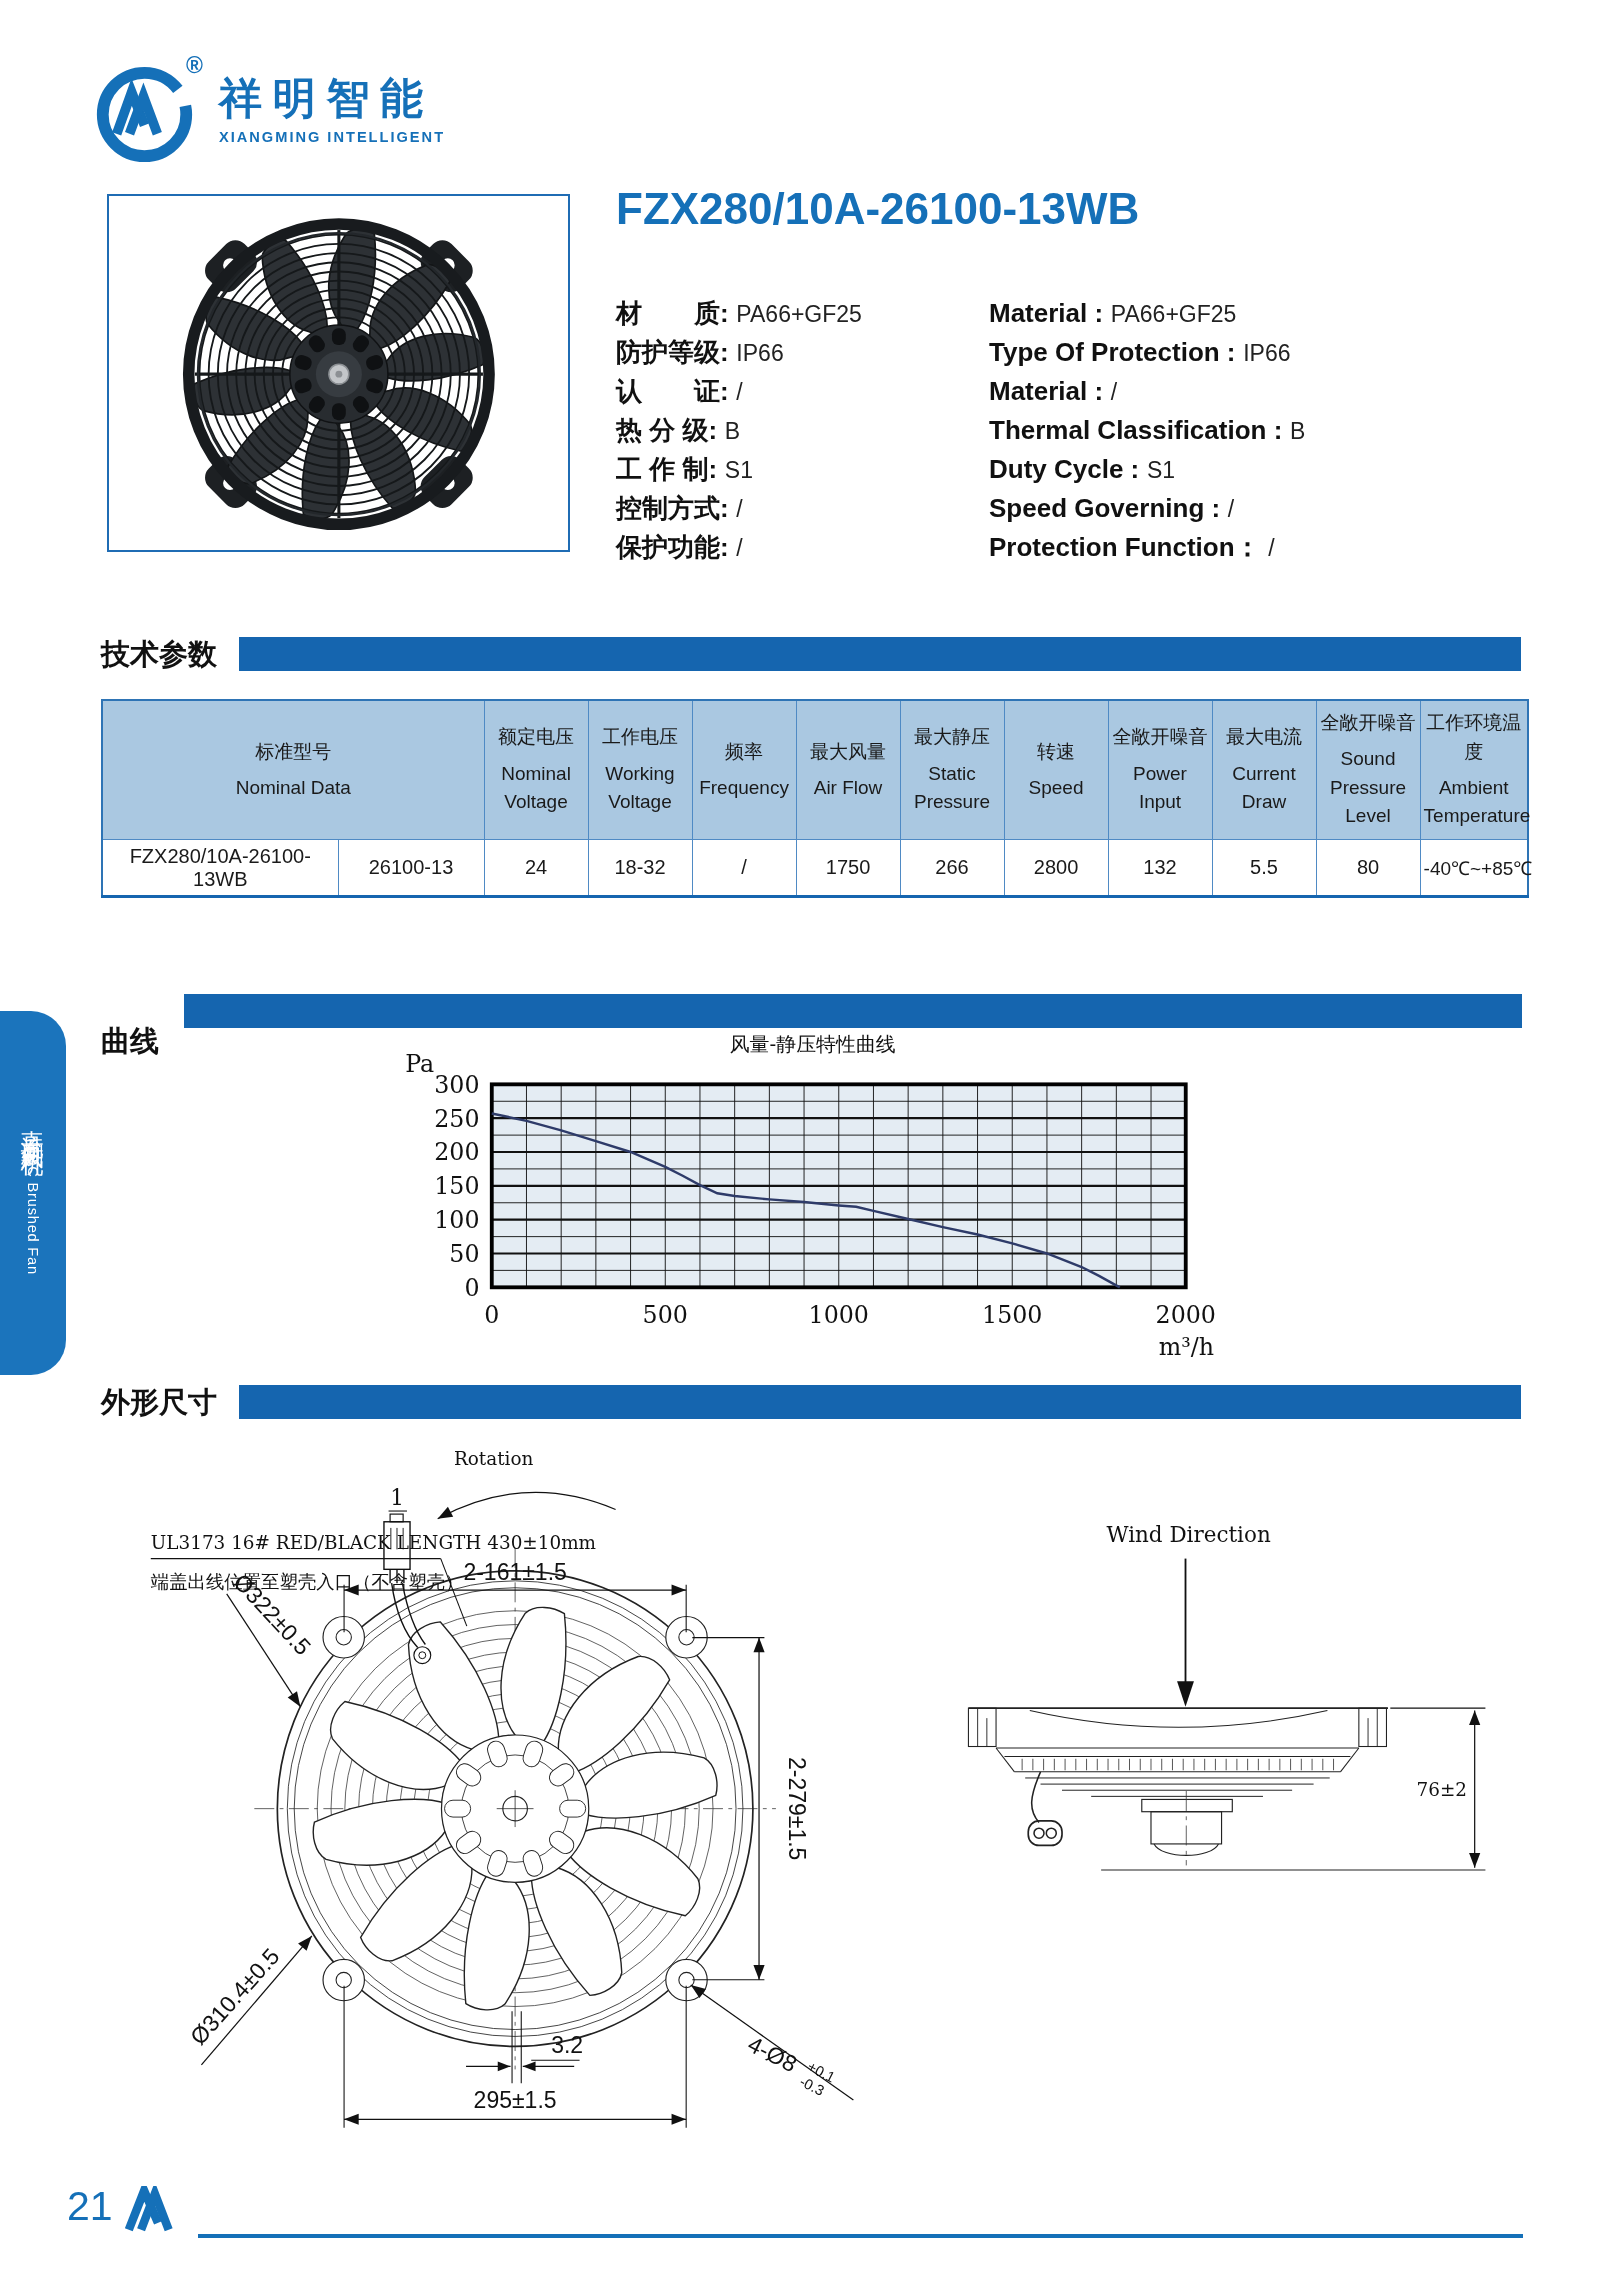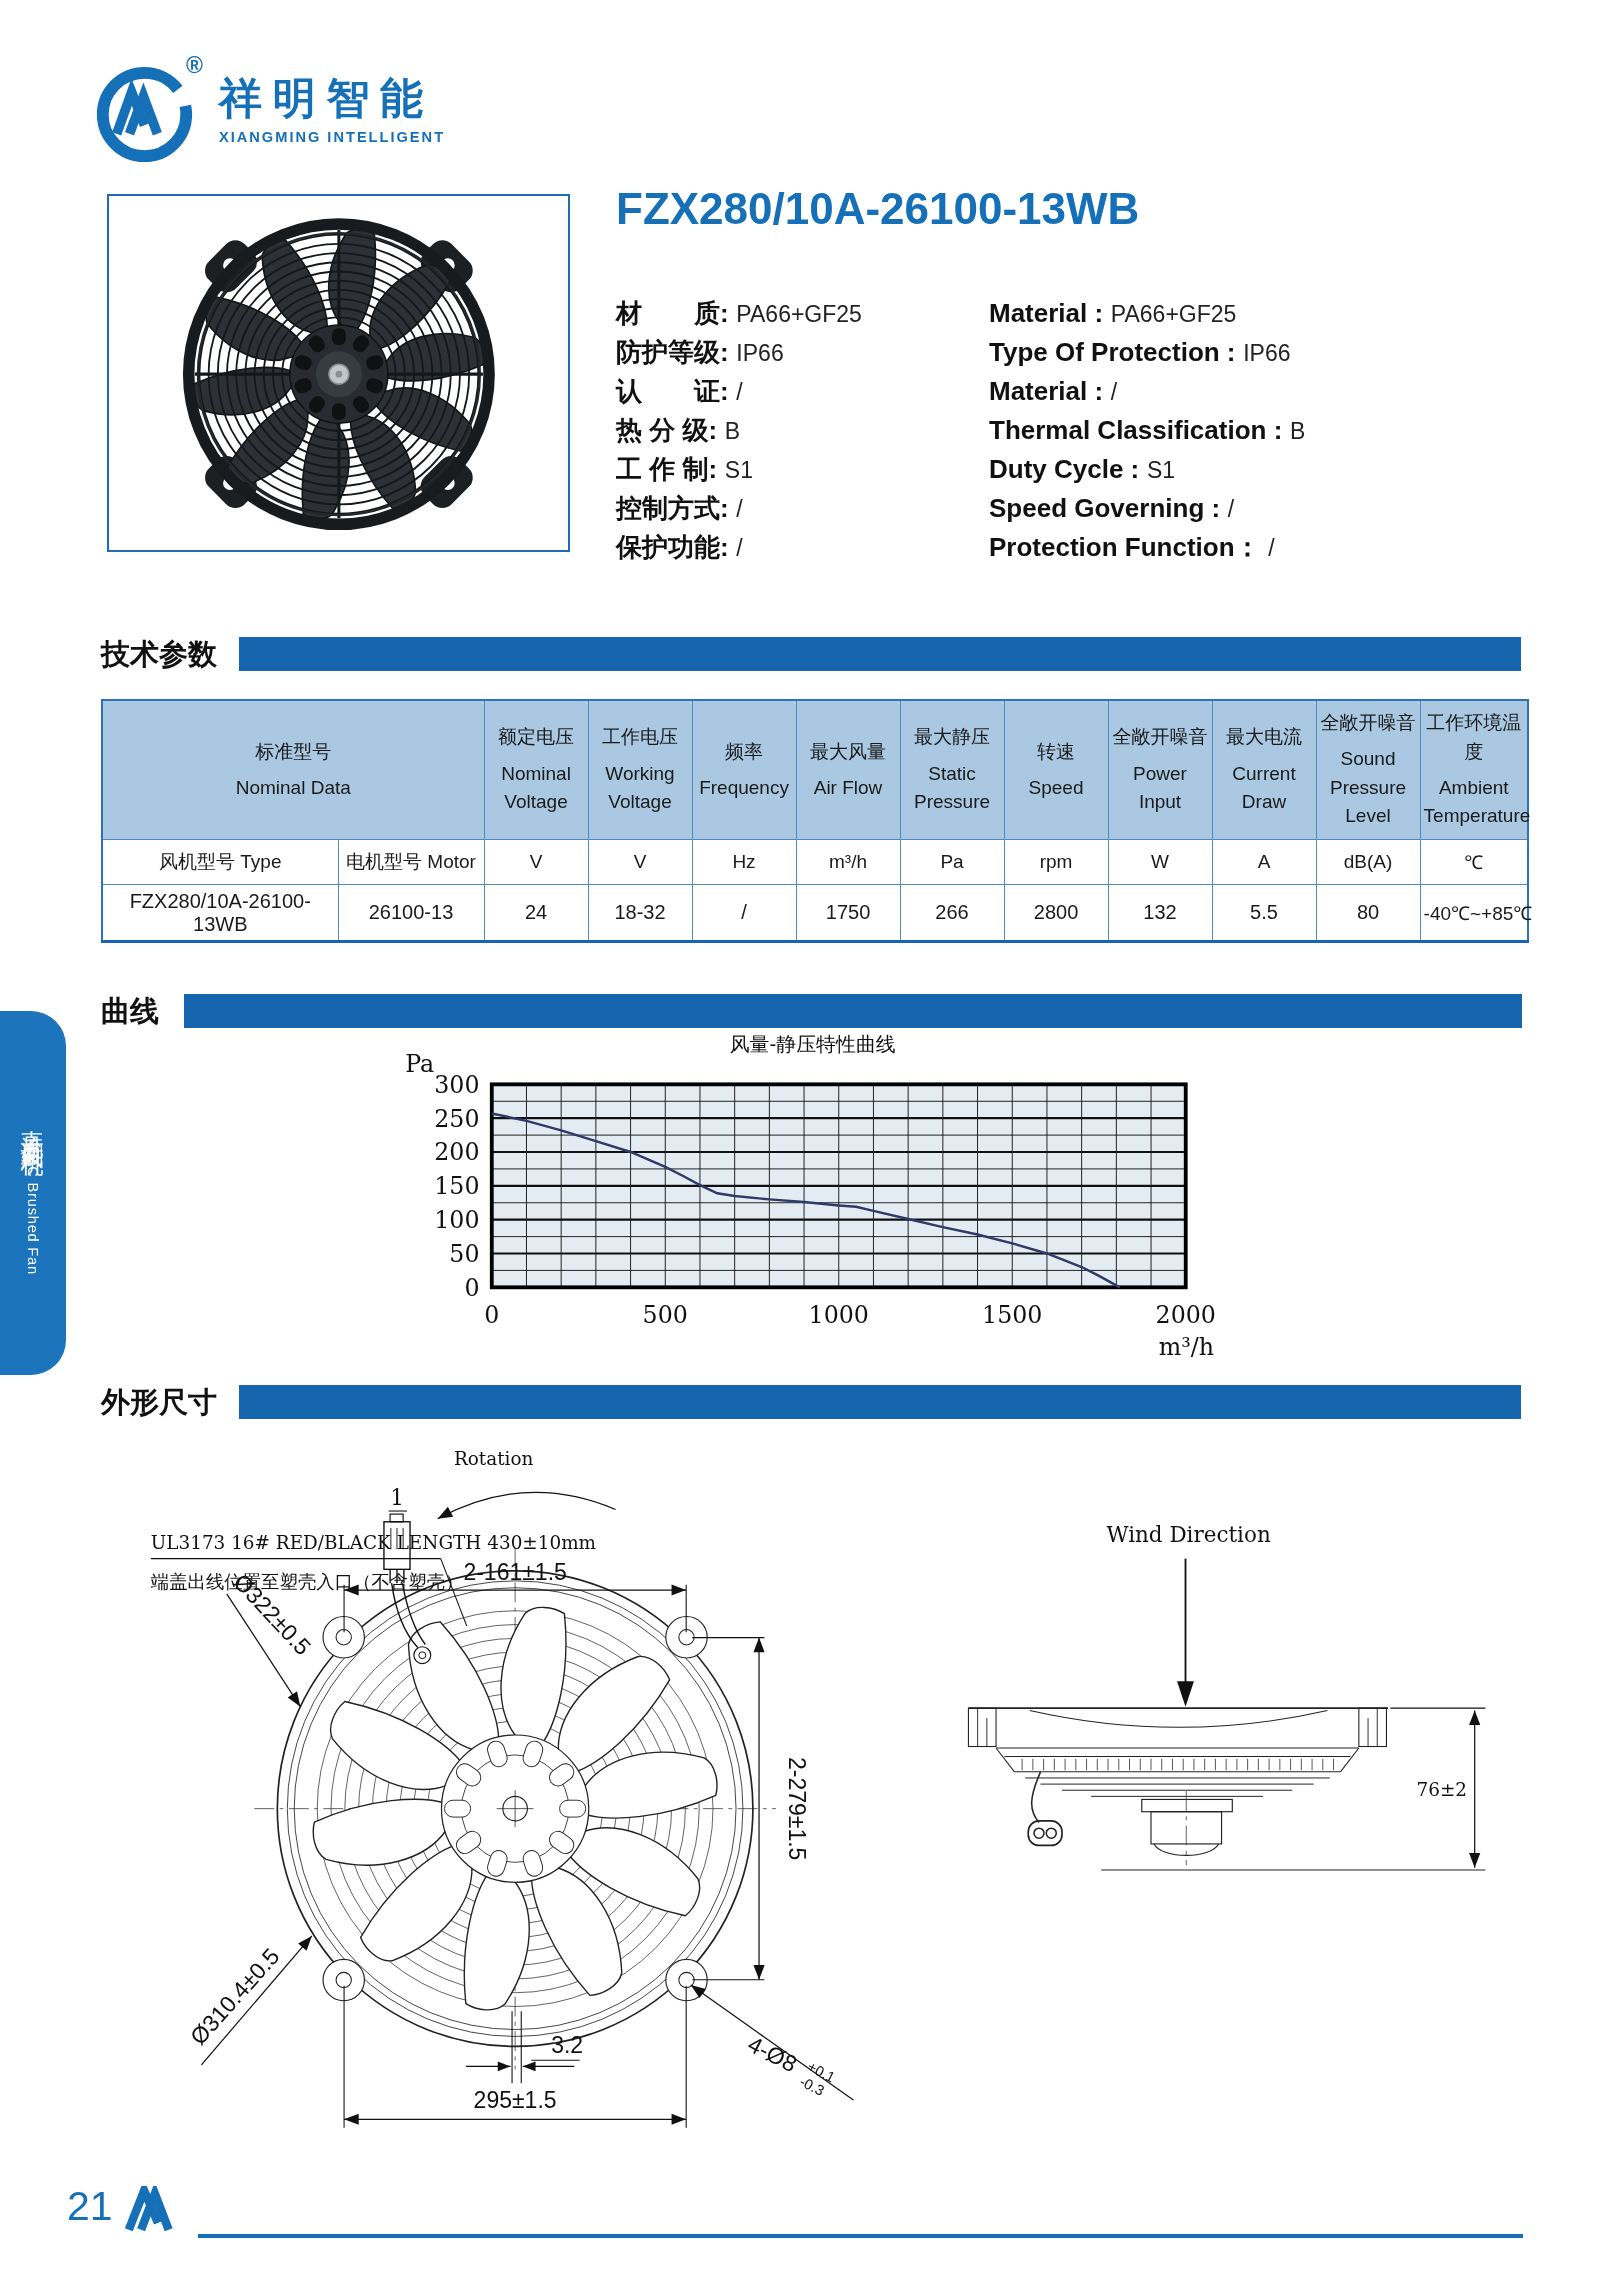--- a/index.html
+++ b/index.html
@@ -229,52 +229,38 @@
         </th>
     <th>
           <div class="cnl">全敞开噪音</div>
           <div>Sound Pressure Level</div>
         </th>
     <th>
           <div class="cnl">工作环境温度</div>
           <div>Ambient Temperature</div>
         </th>
   </tr>
-  <tr class="urow">
-    <td>风机型号 Type</td>
-    <td>电机型号 Motor</td>
-    <td>V</td>
-    <td>V</td>
-    <td>Hz</td>
-    <td>m³/h</td>
-    <td>Pa</td>
-    <td>rpm</td>
-    <td>W</td>
-    <td>A</td>
-    <td>dB(A)</td>
-    <td>℃</td>
-  </tr>
   <tr class="vrow">
     <td>FZX280/10A-26100-13WB</td>
     <td>26100-13</td>
     <td>24</td>
     <td>18-32</td>
     <td>/</td>
     <td>1750</td>
     <td>266</td>
     <td>2800</td>
     <td>132</td>
     <td>5.5</td>
     <td>80</td>
     <td>-40℃~+85℃</td>
   </tr>
 </tbody>
   </table>
 
-<div class="sec-title" style="left:101px;top:994px">曲线</div>
+<div class="sec-title" style="left:101px;top:1024px">曲线</div>
 <div class="sec-bar" style="left:184px;top:994px;width:1338px"></div>
 
 <svg class="abs" id="curve-chart" style="left:383px;top:1020px" width="959" height="360" viewBox="0 0 1250 470">
   <text class="ctitle" x="560" y="40" text-anchor="middle">风量-静压特性曲线</text>
   <text class="tick" x="28" y="68">Pa</text>
   <g id="chart-plot">
       <rect x="141" y="84" width="906" height="265" fill="#e4ecf3"></rect>
       <line x1="186.3" y1="84" x2="186.3" y2="349" stroke="#111" stroke-width="1.2"></line>
       <line x1="231.6" y1="84" x2="231.6" y2="349" stroke="#111" stroke-width="1.2"></line>
       <line x1="276.9" y1="84" x2="276.9" y2="349" stroke="#111" stroke-width="1.2"></line>

